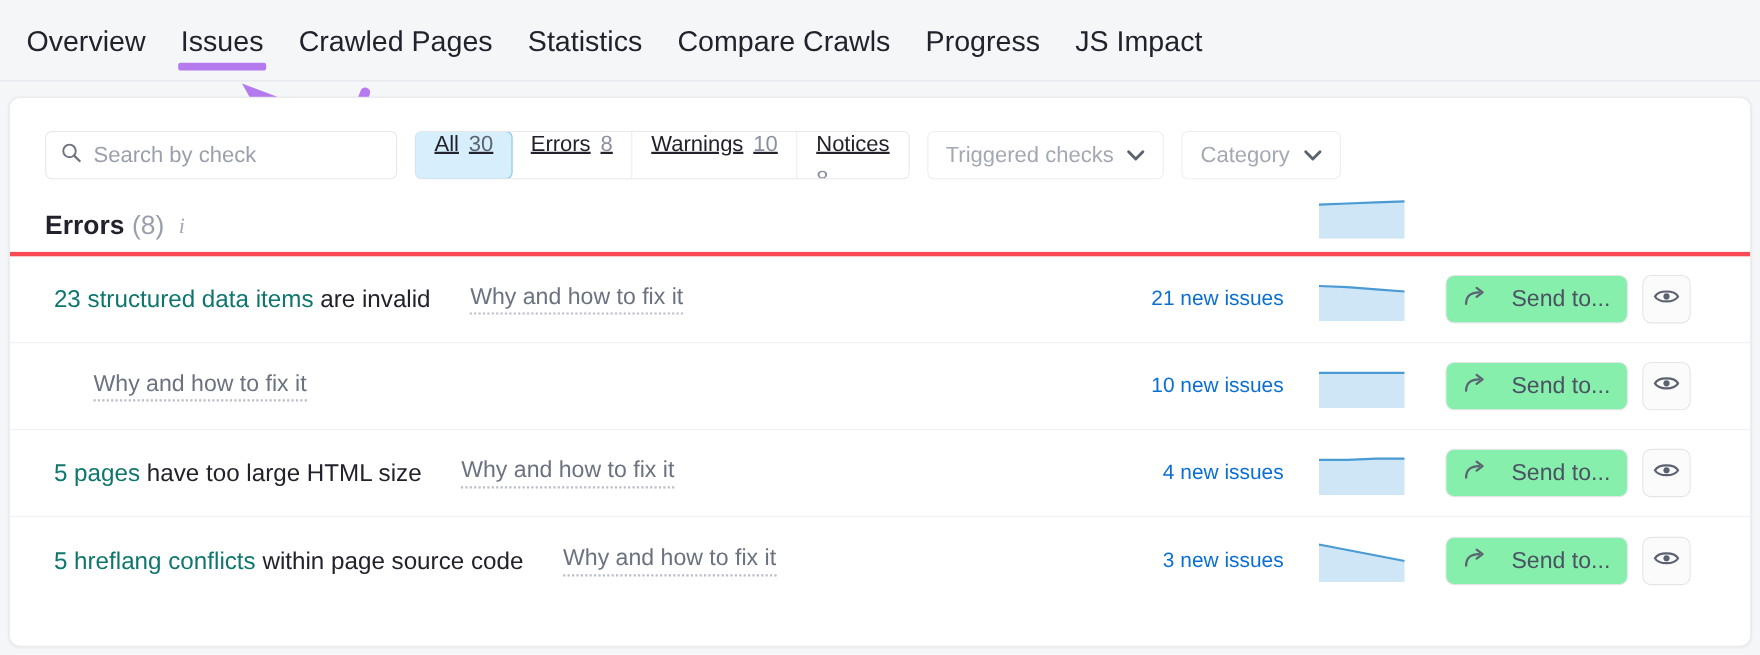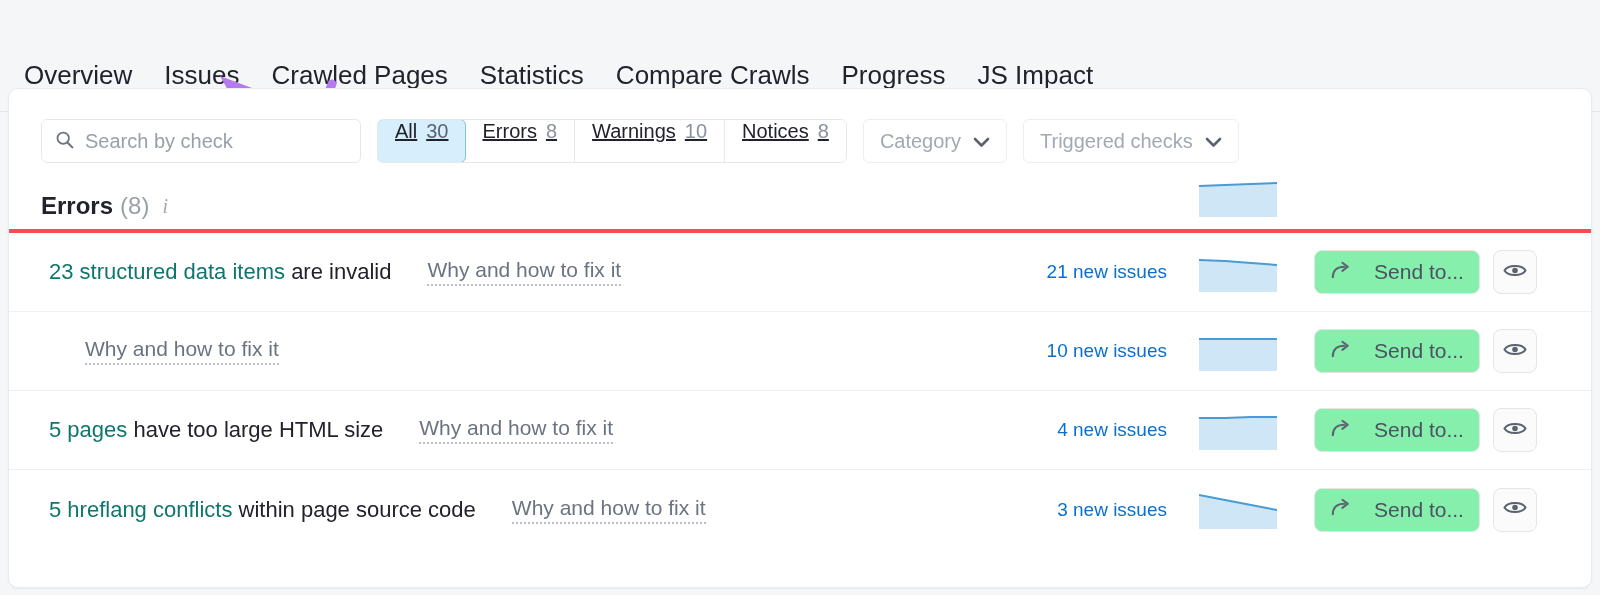--- a/index.html
+++ b/index.html
@@ -14,21 +14,20 @@
 
   
   .tabbar {
     position: relative;
     height: 74px;
     background: #f5f6f8;
     display: flex;
     align-items: center;
     padding-left: 8px;
     border-bottom: 1px solid #e3e5e9;
-    margin-top: 38px;
   }
   .tab {
     position: relative;
     font-size: 26px;
     color: #21222b;
     padding: 0 16px;
     line-height: 74px;
     white-space: nowrap;
     cursor: pointer;
   }
@@ -107,21 +106,21 @@
     gap: 9px;
     padding: 0 17px;
     font-size: 20px;
     color: #21222b;
     background: #fff;
     border-right: 1px solid #e5e7eb;
     cursor: pointer;
     white-space: nowrap;
     text-decoration: underline;
   }
-  .seg-item:last-child { border-right: 0; }
+  .seg-item:last-child { border-right: 0; flex-direction: column; }
   .seg-item .cnt { color: #8b90a0; }
   .seg-item.sel {
     background: #d7eefc;
     border: 1px solid #7fc4ea;
     border-radius: 6px;
     margin: -1px;
     position: relative;
     z-index: 2;
   }
   .seg-item.sel .cnt { color: #5b6270; }
@@ -293,30 +292,30 @@
           <span>Warnings</span>
           <span class="cnt">10</span>
         </div>
         <div class="seg-item">
           <span>Notices</span>
           <span class="cnt">8</span>
         </div>
       </div>
 
     <div class="dropdown">
-      <span>Category</span>
+      <span>Triggered checks</span>
       <span class="chev">
         <svg width="17" height="11" viewBox="0 0 17 11" fill="none" xmlns="http://www.w3.org/2000/svg">
           <path d="M2 2 L8.5 8.5 L15 2" stroke="#5b6270" stroke-width="2.6" stroke-linecap="round" stroke-linejoin="round"></path>
         </svg>
       </span>
     </div>
 
     <div class="dropdown">
-      <span>Triggered checks</span>
+      <span>Category</span>
       <span class="chev">
         <svg width="17" height="11" viewBox="0 0 17 11" fill="none" xmlns="http://www.w3.org/2000/svg">
           <path d="M2 2 L8.5 8.5 L15 2" stroke="#5b6270" stroke-width="2.6" stroke-linecap="round" stroke-linejoin="round"></path>
         </svg>
       </span>
     </div>
   </div>
 
   <div class="sec-head">
     <span class="sec-title">Errors</span>

